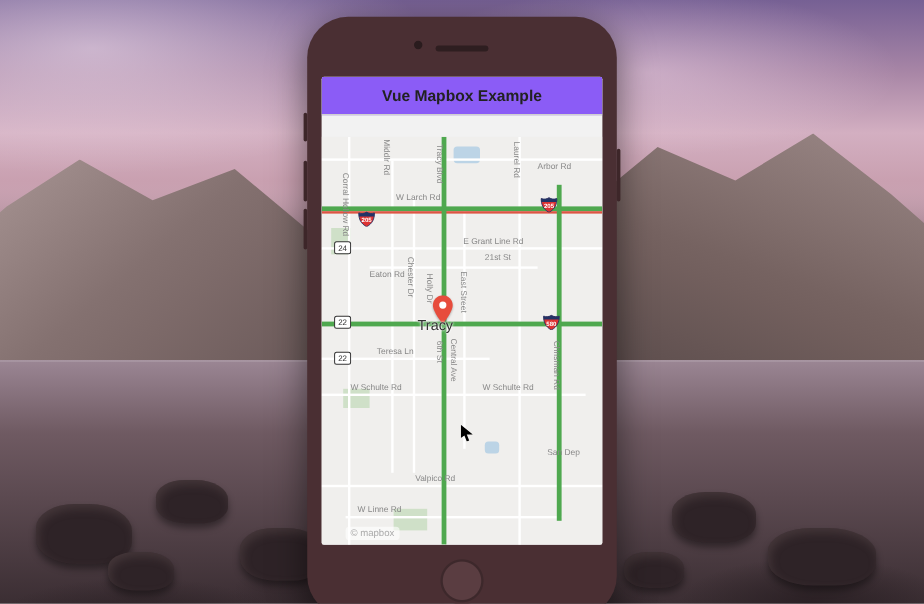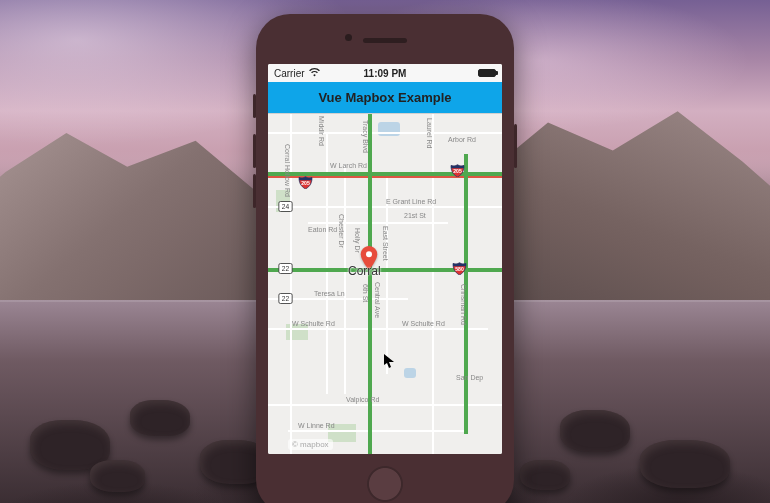--- a/index.html
+++ b/index.html
@@ -74,21 +74,21 @@
   }
   .statusbar .center { position:absolute; left:0; right:0; text-align:center; font-weight:600; }
   .statusbar .left { display:flex; align-items:center; gap:4px; z-index:1;}
   .statusbar .right { margin-left:auto; display:flex; align-items:center; gap:3px; z-index:1;}
   .battery { width:18px; height:8px; border:1px solid #222; border-radius:2px; position:relative; }
   .battery::after{content:"";position:absolute;right:-3px;top:1px;width:2px;height:4px;background:#222;border-radius:0 1px 1px 0;}
   .battery .fill{height:100%; background:#222;}
 
   
   .navbar {
-    height:32px; background:#0ea5e9; border-bottom:1px solid #d0d0d0;
+    height:32px; background:#8b5cf6; border-bottom:1px solid #d0d0d0;
     display:flex; align-items:center; justify-content:center;
     font-size:13px; font-weight:600; color:#222;
   }
 
   
   .map { position:absolute; top:50px; left:0; right:0; bottom:0; background:#f0efed; overflow:hidden; cursor:grab;}
   .map .grid-v, .map .grid-h { position:absolute; background:#fff; }
   .road-green { position:absolute; background:#4fa84f; }
   .road-green.h { height:4px; left:0; right:0; }
   .road-green.v { width:4px; top:0; bottom:0; }
@@ -131,36 +131,20 @@
   <div class="phone-side" style="left:-3px; top:80px; width:3px; height:24px"></div>
   <div class="phone-side" style="left:-3px; top:120px; width:3px; height:34px"></div>
   <div class="phone-side" style="left:-3px; top:160px; width:3px; height:34px"></div>
   <div class="phone-side" style="right:-3px; top:110px; width:3px; height:44px"></div>
   <div class="camera"></div>
   <div class="speaker"></div>
   <div class="home"></div>
 
   <div class="screen">
 
-    <div class="statusbar">
-      <div class="left">
-        <span>Carrier</span>
-        <span>
-          <svg width="11" height="9" viewBox="0 0 11 9">
-              <path d="M5.5 8.2a1 1 0 100-2 1 1 0 000 2zM3 5.2a3.5 3.5 0 015 0l.9-.9a4.8 4.8 0 00-6.8 0zM1 3.2a6.3 6.3 0 019 0l.9-.9a7.6 7.6 0 00-10.8 0z" fill="#222"></path>
-            </svg>
-        </span>
-      </div>
-      <div class="center">11:09 PM</div>
-      <div class="right">
-        <div class="battery">
-            <div class="fill" style="width:100%"></div>
-          </div>
-      </div>
-    </div>
 
     <div class="navbar">
       <span>Vue Mapbox Example</span>
     </div>
 
     <div class="map">
 
       <div class="water" style="left:110px;top:8px;width:22px;height:14px"></div>
       <div class="water" style="left:136px;top:254px;width:12px;height:10px"></div>
       <div class="park" style="left:18px;top:210px;width:22px;height:16px"></div>
@@ -248,21 +232,21 @@
             <text x="9" y="10" font-size="8" fill="#333" text-anchor="middle">22</text>
           </svg>
       </div>
 
       <div class="pin" style="left:92px; top:132px">
         <svg viewBox="0 0 24 32">
             <path d="M12 0C6 0 1 5 1 11c0 8 11 21 11 21s11-13 11-21C23 5 18 0 12 0z" fill="#e74c3c"></path>
             <circle cx="12" cy="11" r="4" fill="#fff"></circle>
           </svg>
       </div>
-      <div class="city-label" style="left:80px; top:150px">Corral</div>
+      <div class="city-label" style="left:80px; top:150px">Tracy</div>
 
       <div class="cursor-arrow" style="left:116px; top:240px">
         <svg viewBox="0 0 10 14">
             <path d="M0 0l0 11 3-2 2 5 2-1-2-5 5 0z" fill="#000"></path>
           </svg>
       </div>
 
       <div class="attribution">© mapbox</div>
     </div>
 

